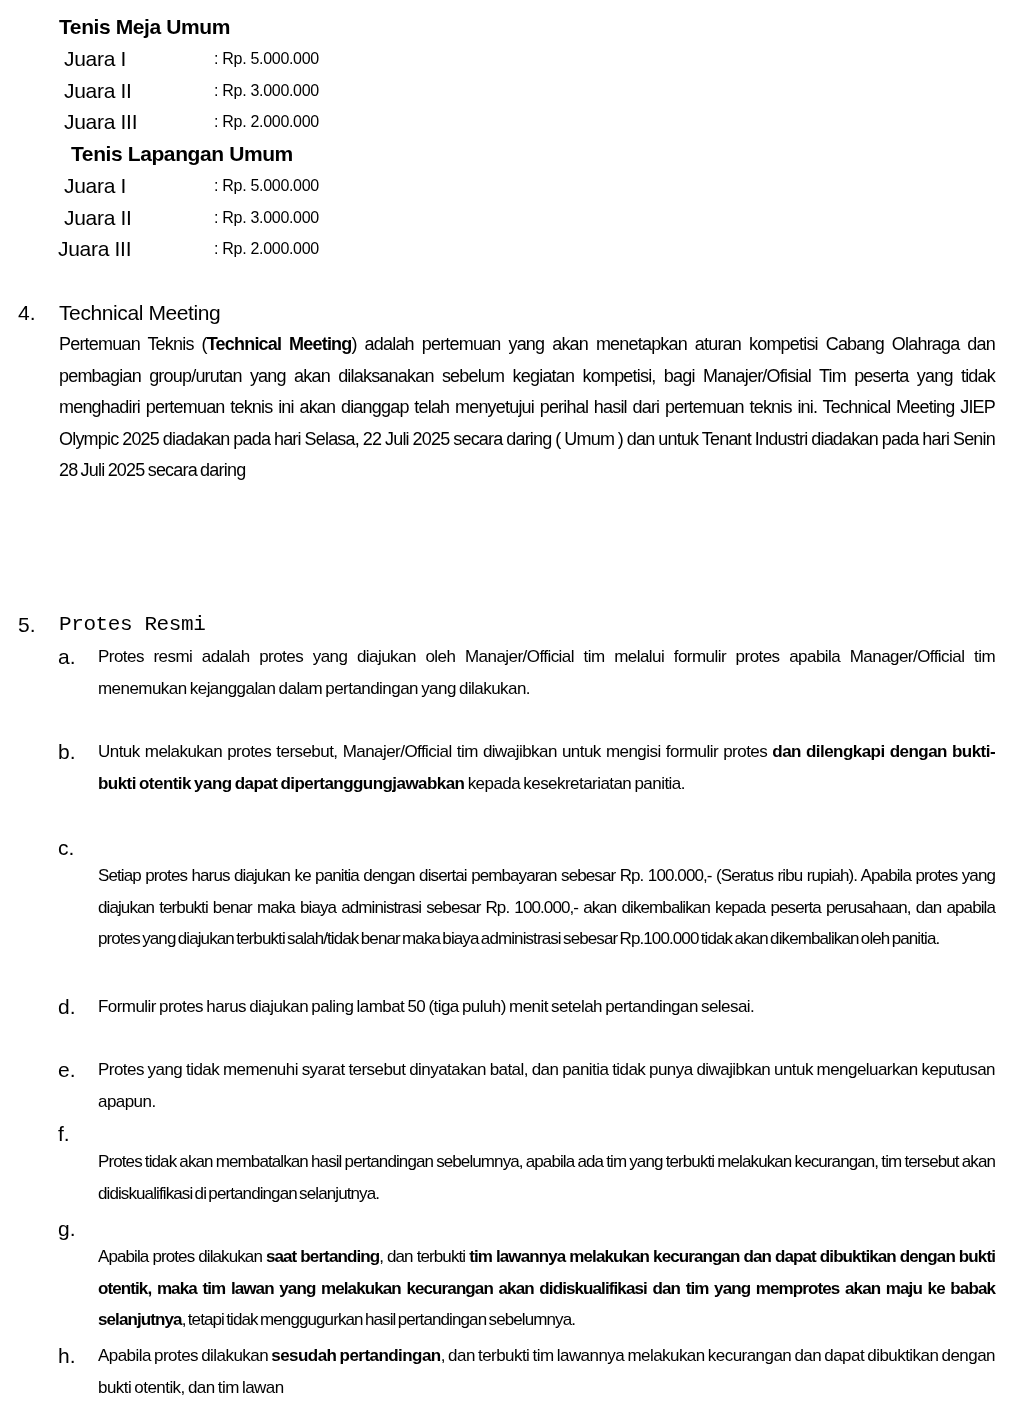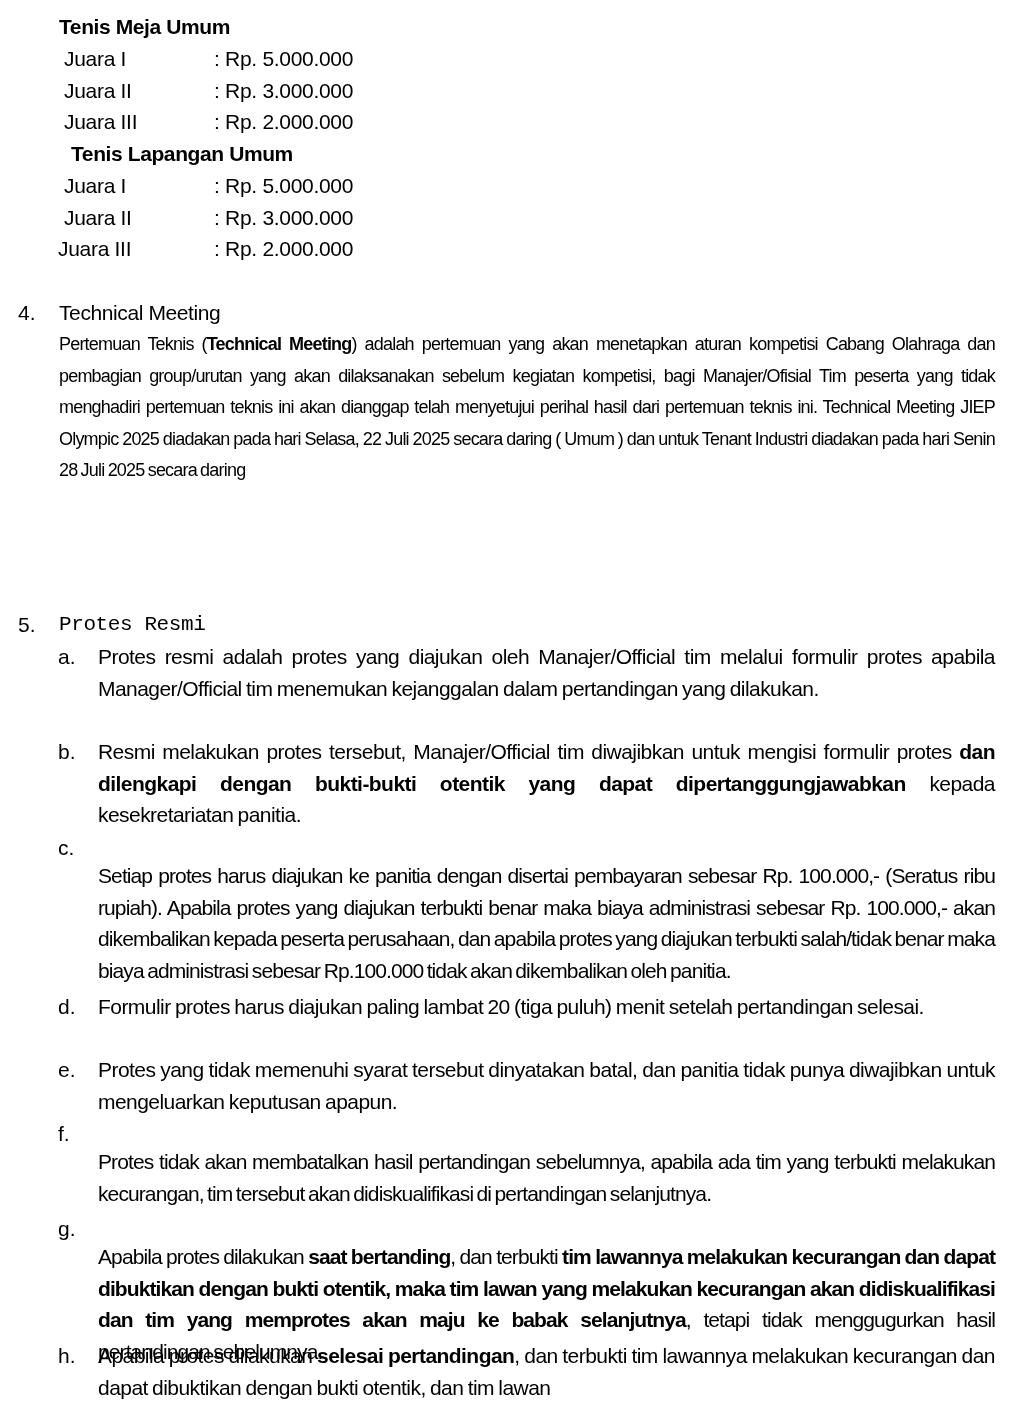--- a/index.html
+++ b/index.html
@@ -4,30 +4,30 @@
 <style>
   html, body { margin: 0; padding: 0; background: #ffffff; }
   body {
     width: 1020px; height: 1426px; overflow: hidden; position: relative;
     font-family: "Liberation Sans", sans-serif; color: #000;
   }
   .page { position: absolute; left: 0; top: 0; width: 1020px; }
   .line { position: absolute; font-size: 21px; line-height: 31.5px; white-space: nowrap; letter-spacing: -0.4px; }
   .b { font-weight: bold; }
   .prize-label { position: absolute; font-size: 21px; line-height: 31.5px; letter-spacing: -0.3px; }
-  .prize-val { position: absolute; left: 214px; font-size: 21px; line-height: 31.5px; letter-spacing: -0.3px; }
+  .prize-val { position: absolute; left: 214px; font-size: 16px; line-height: 31.5px; letter-spacing: -0.3px; }
   .num { position: absolute; left: 18px; font-size: 21px; line-height: 31.5px; }
   .heading { position: absolute; left: 59px; font-size: 21px; line-height: 31.5px; letter-spacing: -0.4px; }
   .para {
     position: absolute; left: 59px; width: 936px; font-size: 18px; line-height: 31.5px;
     text-align: justify; letter-spacing: -0.55px; word-spacing: -1px;
   }
   .item-letter { position: absolute; left: 58px; font-size: 21px; line-height: 31.5px; }
   .item-text {
-    position: absolute; left: 98px; width: 897px; font-size: 21px; line-height: 31.5px;
+    position: absolute; left: 98px; width: 897px; font-size: 17px; line-height: 31.5px;
     text-align: justify; letter-spacing: -0.55px; word-spacing: -1px;
   }
   .item-text.tight { letter-spacing: -0.9px; word-spacing: -1.5px; margin-top: 28px; }
   .para.tight { letter-spacing: -0.8px; }
 </style>
 </head>
 <body>
 
 <div class="page">
 
@@ -51,33 +51,33 @@
   <div class="heading" style="top:297px;">Technical Meeting</div>
   <div class="para tight" style="top:329px;"><span>Pertemuan Teknis (</span><span class="b">Technical Meeting</span><span>) adalah pertemuan yang akan menetapkan aturan kompetisi Cabang Olahraga dan pembagian group/urutan yang akan dilaksanakan sebelum kegiatan kompetisi, bagi Manajer/Ofisial Tim peserta yang tidak menghadiri pertemuan teknis ini akan dianggap telah menyetujui perihal hasil dari pertemuan teknis ini. Technical Meeting JIEP Olympic 2025 diadakan pada hari Selasa, 22 Juli 2025 secara daring ( Umum ) dan untuk Tenant Industri diadakan pada hari Senin 28 Juli 2025 secara daring</span></div>
 
   <div class="num" style="top:609px;">5.</div>
   <div class="heading" style="top:609px;font-family:Liberation Mono, monospace;">Protes Resmi</div>
 
   <div class="item-letter" style="top:641px;">a.</div>
   <div class="item-text" style="top:641px;">Protes resmi adalah protes yang diajukan oleh Manajer/Official tim melalui formulir protes apabila Manager/Official tim menemukan kejanggalan dalam pertandingan yang dilakukan.</div>
 
   <div class="item-letter" style="top:736px;">b.</div>
-  <div class="item-text" style="top:736px;"><span>Resmi melakukan protes tersebut, Manajer/Official tim diwajibkan untuk mengisi formulir protes </span><span class="b">dan dilengkapi dengan bukti-bukti otentik yang dapat dipertanggungjawabkan</span><span> kepada kesekretariatan panitia.</span></div>
+  <div class="item-text" style="top:736px;"><span>Untuk melakukan protes tersebut, Manajer/Official tim diwajibkan untuk mengisi formulir protes </span><span class="b">dan dilengkapi dengan bukti-bukti otentik yang dapat dipertanggungjawabkan</span><span> kepada kesekretariatan panitia.</span></div>
 
   <div class="item-letter" style="top:832px;">c.</div>
   <div class="item-text tight" style="top:832px;">Setiap protes harus diajukan ke panitia dengan disertai pembayaran sebesar Rp. 100.000,- (Seratus ribu rupiah). Apabila protes yang diajukan terbukti benar maka biaya administrasi sebesar Rp. 100.000,- akan dikembalikan kepada peserta perusahaan, dan apabila protes yang diajukan terbukti salah/tidak benar maka biaya administrasi sebesar Rp.100.000 tidak akan dikembalikan oleh panitia.</div>
 
   <div class="item-letter" style="top:991px;">d.</div>
-  <div class="item-text" style="top:991px;">Formulir protes harus diajukan paling lambat 20 (tiga puluh) menit setelah pertandingan selesai.</div>
+  <div class="item-text" style="top:991px;">Formulir protes harus diajukan paling lambat 50 (tiga puluh) menit setelah pertandingan selesai.</div>
 
   <div class="item-letter" style="top:1054px;">e.</div>
   <div class="item-text" style="top:1054px;">Protes yang tidak memenuhi syarat tersebut dinyatakan batal, dan panitia tidak punya diwajibkan untuk mengeluarkan keputusan apapun.</div>
 
   <div class="item-letter" style="top:1118px;">f.</div>
   <div class="item-text tight" style="top:1118px;">Protes tidak akan membatalkan hasil pertandingan sebelumnya, apabila ada tim yang terbukti melakukan kecurangan, tim tersebut akan didiskualifikasi di pertandingan selanjutnya.</div>
 
   <div class="item-letter" style="top:1213px;">g.</div>
   <div class="item-text tight" style="top:1213px;"><span>Apabila protes dilakukan </span><span class="b">saat bertanding</span><span>, dan terbukti </span><span class="b">tim lawannya melakukan kecurangan dan dapat dibuktikan dengan bukti otentik, maka tim lawan yang melakukan kecurangan akan didiskualifikasi dan tim yang memprotes akan maju ke babak selanjutnya</span><span>, tetapi tidak menggugurkan hasil pertandingan sebelumnya.</span></div>
 
   <div class="item-letter" style="top:1340px;">h.</div>
-  <div class="item-text" style="top:1340px;"><span>Apabila protes dilakukan </span><span class="b">selesai pertandingan</span><span>, dan terbukti tim lawannya melakukan kecurangan dan dapat dibuktikan dengan bukti otentik, dan tim lawan</span></div>
+  <div class="item-text" style="top:1340px;"><span>Apabila protes dilakukan </span><span class="b">sesudah pertandingan</span><span>, dan terbukti tim lawannya melakukan kecurangan dan dapat dibuktikan dengan bukti otentik, dan tim lawan</span></div>
 
 </div>
 
 </body></html>

